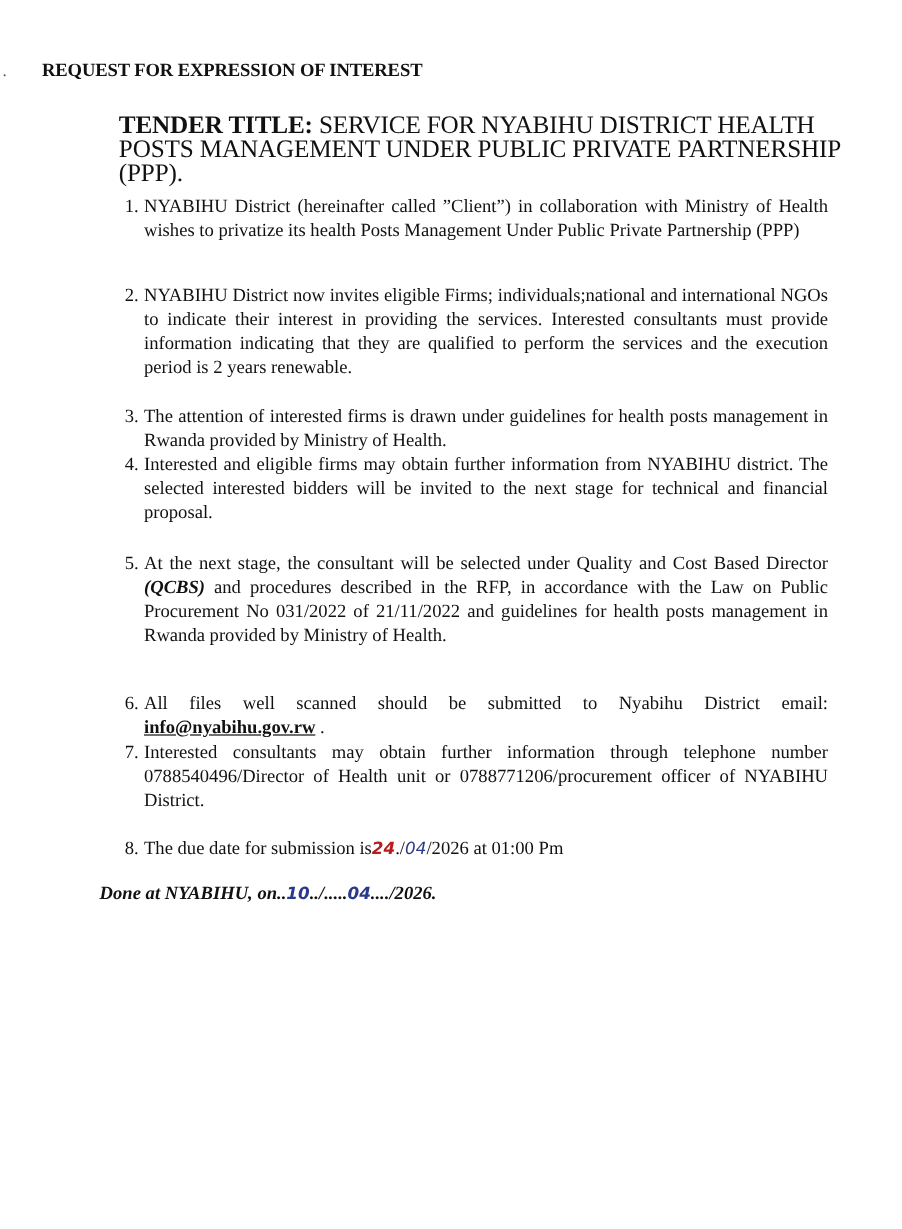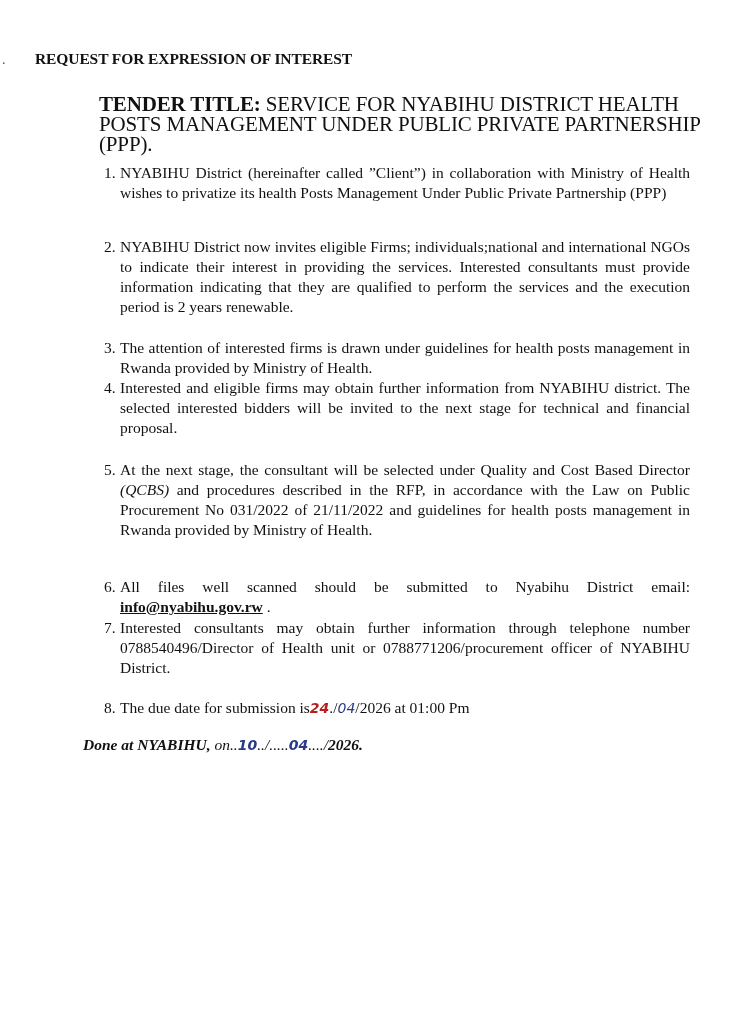--- a/index.html
+++ b/index.html
@@ -20,28 +20,28 @@
     }
     .tender b { font-weight: bold; }
     .items { position: absolute; left: 0; top: 0; }
     .item {
       position: absolute; left: 104px; width: 586px;
       font-size: 15.5px; line-height: 20px;
     }
     .item .num { position: absolute; left: 0; top: 0; width: 24px; }
     .item .txt { margin-left: 16px; text-align: justify; text-align-last: left; }
     .email { text-decoration: underline; font-weight: bold; }
-    .ital { font-style: italic; }
+    .ital { font-style: italic; font-weight: bold; }
     .hand { font-family: "DejaVu Sans", sans-serif; color: #2a3a8a; font-style: italic; font-size: 14px; }
     .hand.scribble { color: #b91c1c; font-weight: bold; }
     .done {
       position: absolute; left: 83px; top: 736px;
       font-size: 15.5px; font-weight: bold; font-style: italic;
     }
-    .done .plain { font-weight: normal; text-align: right; }
+    .done .plain { font-weight: bold; text-align: right; }
   </style>
 </head>
 <body>
 
 <div class="page">
   <span class="margin-dot">.</span>
 
   <div class="heading">REQUEST FOR EXPRESSION OF INTEREST</div>
 
   <div class="tender">

